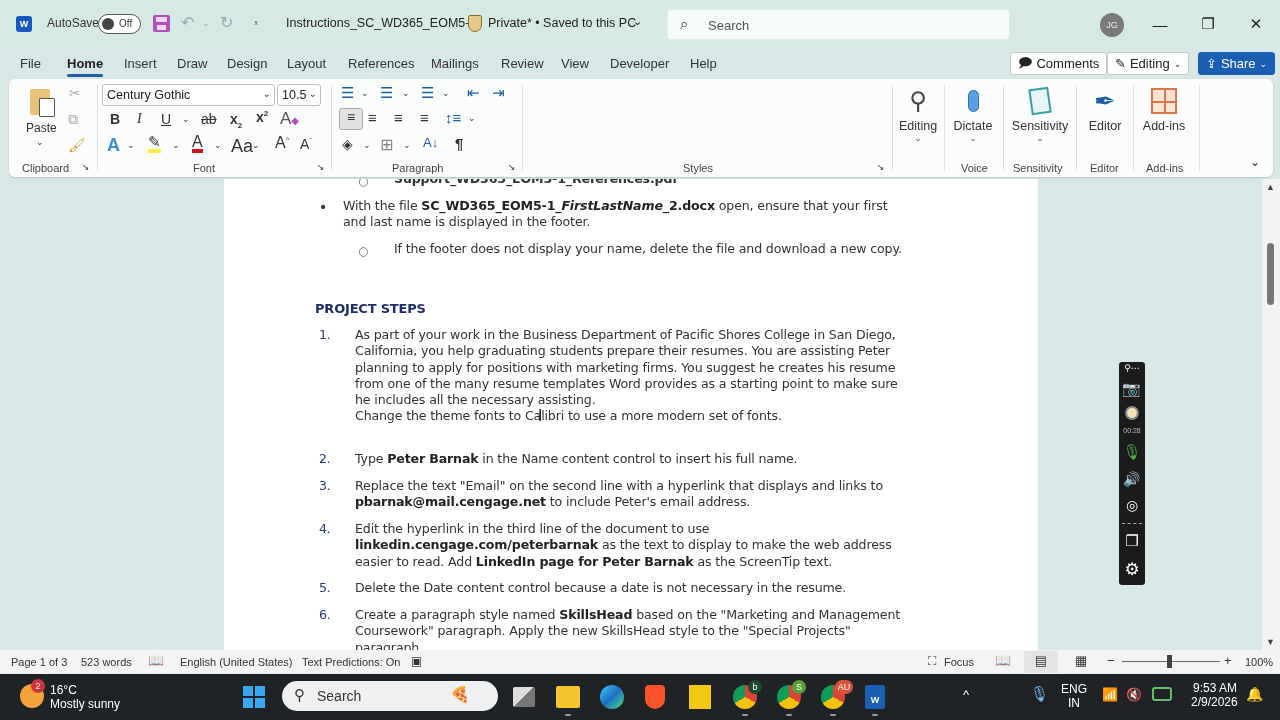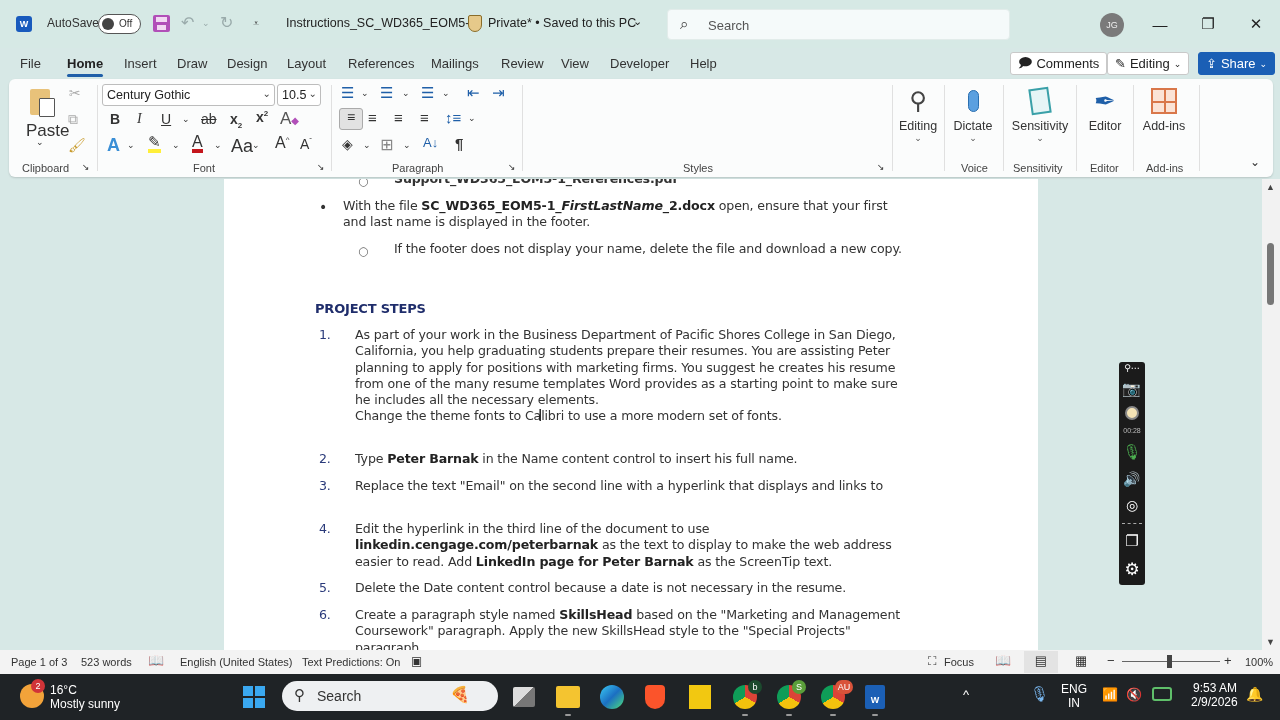--- a/index.html
+++ b/index.html
@@ -137,21 +137,21 @@
   <span>Share</span>
   <span style="font-size:9px">⌄</span>
 </div>
 
 <div class="ribbon">
 
   <div class="ri" style="left:19px;top:6px;width:30px;height:32px">
     <div style="position:absolute;left:2px;top:4px;width:20px;height:26px;background:#e8c27a;border-radius:2px"></div>
     <div style="position:absolute;left:11px;top:13px;width:16px;height:19px;background:#fff;border:1px solid #555;border-radius:1px"></div>
   </div>
-  <span class="ri" style="left:17px;top:42px;font-size:17px">Paste</span>
+  <span class="ri" style="left:17px;top:42px;font-size:12px">Paste</span>
   <span class="ri" style="left:27px;top:58px;font-size:9px">⌄</span>
   <span class="ri" style="left:60px;top:6px;color:#aaa">✂</span>
   <span class="ri" style="left:59px;top:32px;color:#aaa">⧉</span>
   <span class="ri" style="left:59px;top:58px;color:#c89a2a">🖌</span>
   <span class="grp-label" style="left:13px">Clipboard</span>
   <span class="ri" style="left:73px;top:83px;font-size:9px">↘</span>
   <div class="sep" style="left:88px"></div>
 
   <div class="select" style="left:93px;top:5px;width:173px">
     <span>Century Gothic</span>
@@ -271,33 +271,34 @@
     <span class="para" style="left:170px;top:62px">If the footer does not display your name, delete the file and download a new copy.</span>
 
     <span class="heading">PROJECT STEPS</span>
 
     <span class="num" style="top:148px">1.</span>
     <div class="item" style="top:148px">
       <div>As part of your work in the Business Department of Pacific Shores College in San Diego,</div>
       <div>California, you help graduating students prepare their resumes. You are assisting Peter</div>
       <div>planning to apply for positions with marketing firms. You suggest he creates his resume</div>
       <div>from one of the many resume templates Word provides as a starting point to make sure</div>
-      <div>he includes all the necessary elements.</div>
+      <div>he includes all the necessary assisting.</div>
       <div>Change the theme fonts to Calibri to use a more modern set of fonts.</div>
     </div>
     <span style="position:absolute;left:314px;top:229px;font-size:15px;color:#222">I</span>
 
     <span class="num" style="top:272px">2.</span>
     <div class="item" style="top:272px">
       <span>Type </span><b>Peter Barnak</b><span> in the Name content control to insert his full name.</span>
     </div>
 
     <span class="num" style="top:299px">3.</span>
     <div class="item" style="top:299px">
       <div>Replace the text "Email" on the second line with a hyperlink that displays and links to</div>
+      <div><b>pbarnak@mail.cengage.net</b><span> to include Peter's email address.</span></div>
     </div>
 
     <span class="num" style="top:342px">4.</span>
     <div class="item" style="top:342px">
       <div>Edit the hyperlink in the third line of the document to use</div>
       <div><b>linkedin.cengage.com/peterbarnak</b><span> as the text to display to make the web address</span></div>
       <div><span>easier to read. Add </span><b>LinkedIn page for Peter Barnak</b><span> as the ScreenTip text.</span></div>
     </div>
 
     <span class="num" style="top:401px">5.</span>

